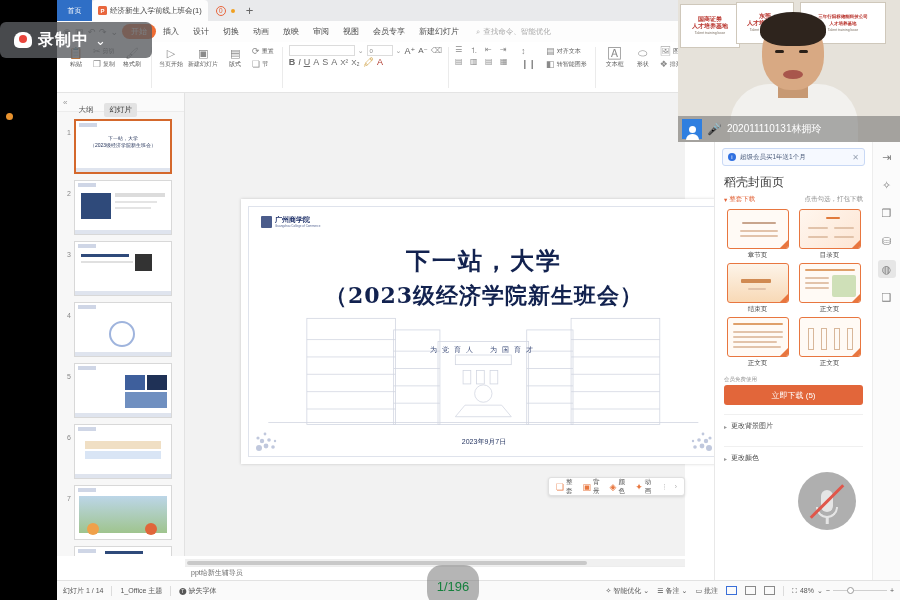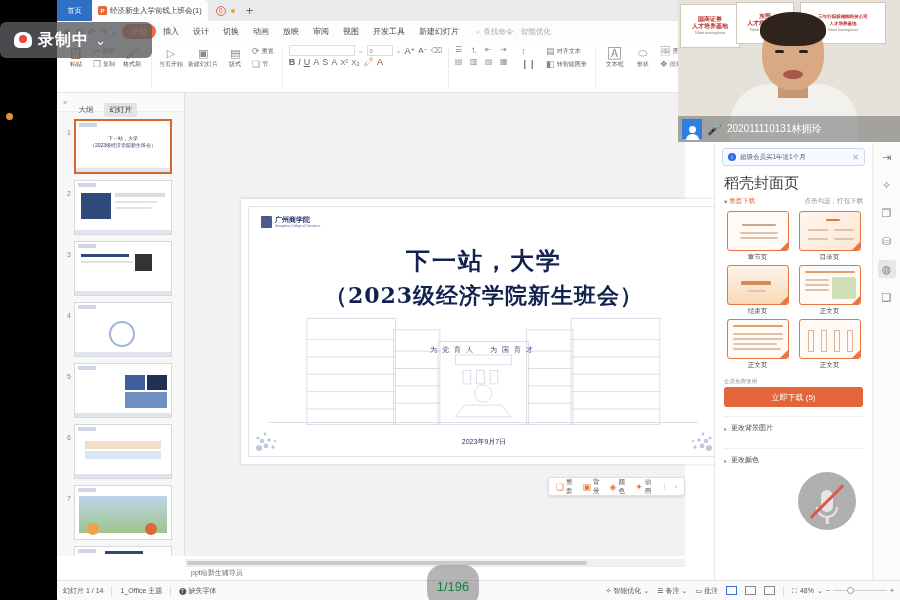--- a/index.html
+++ b/index.html
@@ -201,21 +201,21 @@
     background: #ffffff; border-left: 1px solid #e8e8e8; overflow: hidden;
   }
   .promo {
     margin: 6px 7px 0 7px; height: 18px; border: 1px solid #c9d9f5; border-radius: 3px;
     background: #f6f9ff; display: flex; align-items: center; gap: 4px; padding: 0 5px;
     font-size: 6.5px; color: #4a5b7a;
   }
   .promo-ic { width: 8px; height: 8px; border-radius: 50%; background: #2f6fe0; color: #fff;
     font-size: 6px; display: flex; align-items: center; justify-content: center; }
   .promo-x { margin-left: auto; color: #9aa4b4; font-size: 8px; }
-  .docker-title { padding: 8px 9px 4px 9px; font-size: 15px; color: #3a3a3a; font-family: Liberation Mono, monospace; }
+  .docker-title { padding: 8px 9px 4px 9px; font-size: 12px; color: #3a3a3a; font-family: Liberation Mono, monospace; }
   .dl-row { display: flex; align-items: center; padding: 0 9px 5px 9px; font-size: 6.5px; }
   .dl-left { color: #e2653a; display: flex; align-items: center; gap: 2px; }
   .dl-right { margin-left: auto; color: #8e8e8e; }
   .tgrid { display: grid; grid-template-columns: 1fr 1fr; gap: 3px 5px; padding: 0 9px; }
   .tcell { display: flex; flex-direction: column; align-items: center; gap: 2px; }
   .tcard {
     width: 62px; height: 40px; border: 1.5px solid #e8763f; border-radius: 3px;
     background: #fffaf5; position: relative; overflow: hidden;
   }
   .tcard .corner {
@@ -344,21 +344,21 @@
         <span>⌄</span>
       </div>
       <div class="rtab active">开始</div>
       <div class="rtab">插入</div>
       <div class="rtab">设计</div>
       <div class="rtab">切换</div>
       <div class="rtab">动画</div>
       <div class="rtab">放映</div>
       <div class="rtab">审阅</div>
       <div class="rtab">视图</div>
-      <div class="rtab">开发工具</div>
+      <div class="rtab">会员专享</div>
       <div class="rtab">新建幻灯片</div>
       <div class="ribbon-search">
         <span>⌕</span>
         <span>查找命令、智能优化</span>
       </div>
     </div>
 
     <div class="ribbon">
 
       <div class="rgrp">

